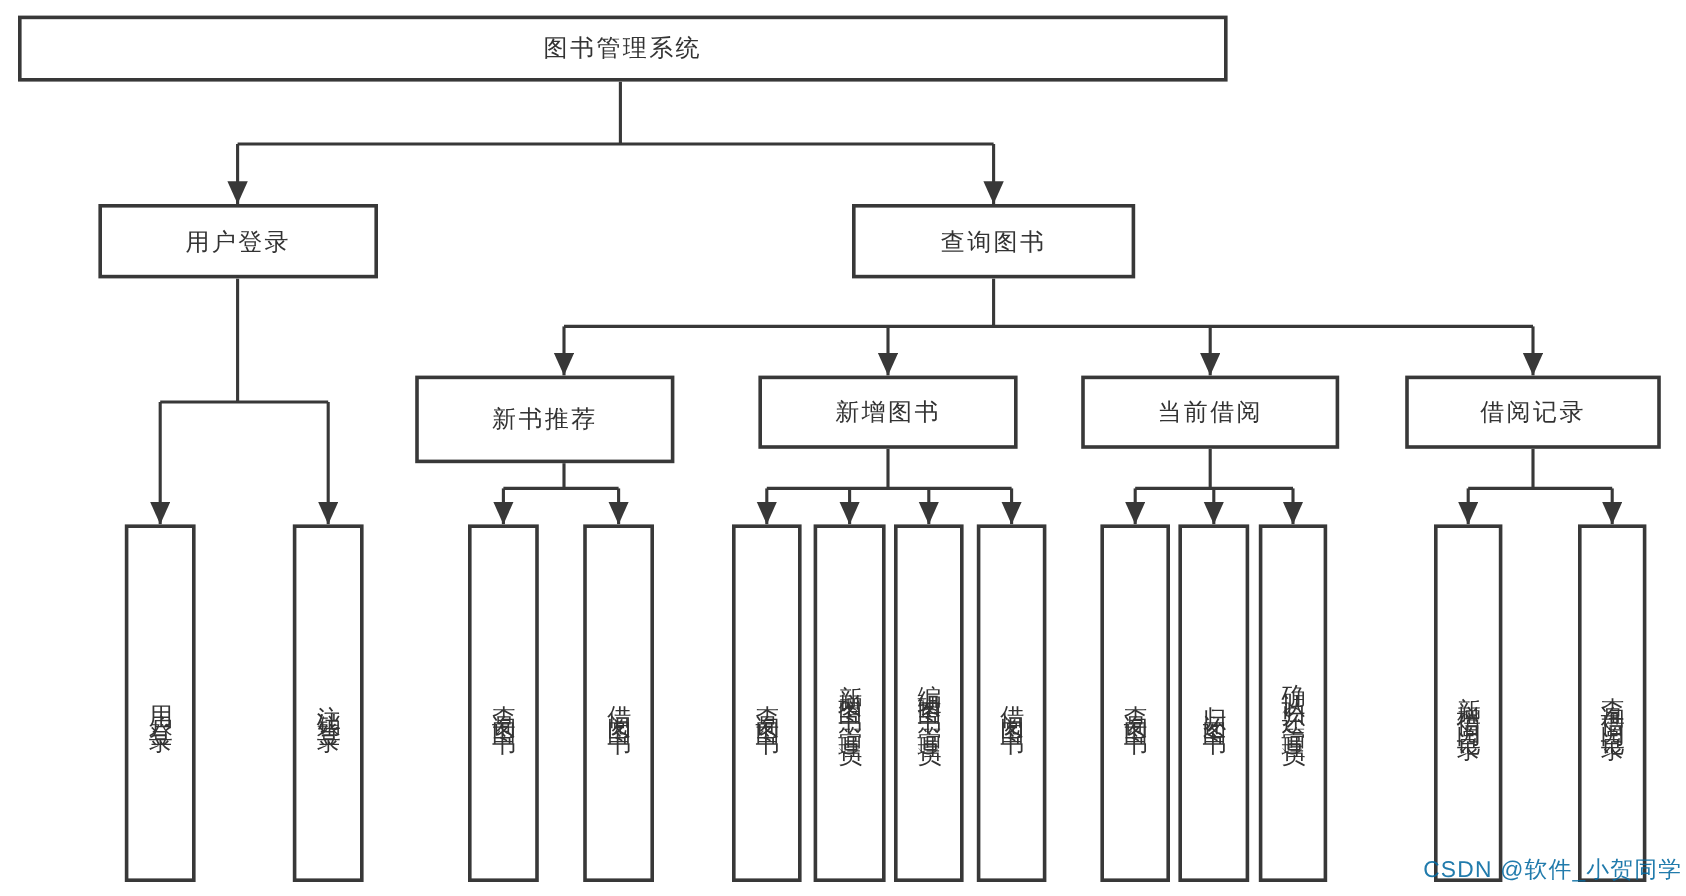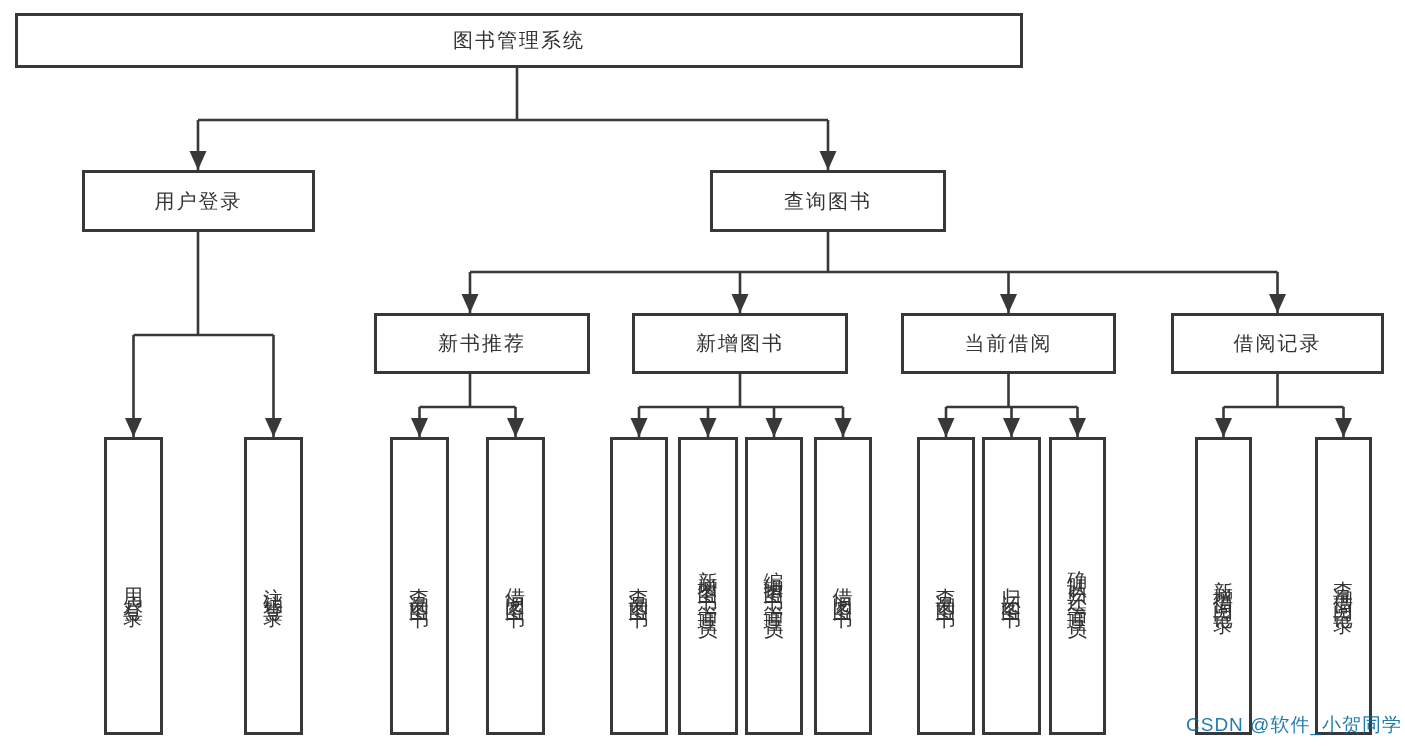--- a/index.html
+++ b/index.html
@@ -99,21 +99,21 @@
     <span>图书管理系统</span>
   </div>
 
   <div class="node h" style="left:82px;top:170px;width:233px;height:62px">
     <span>用户登录</span>
   </div>
   <div class="node h" style="left:710px;top:170px;width:236px;height:62px">
     <span>查询图书</span>
   </div>
 
-  <div class="node h" style="left:374px;top:313px;width:216px;height:61px">
+  <div class="node h" style="left:346px;top:313px;width:216px;height:73px">
     <span>新书推荐</span>
   </div>
   <div class="node h" style="left:632px;top:313px;width:216px;height:61px">
     <span>新增图书</span>
   </div>
   <div class="node h" style="left:1171px;top:313px;width:213px;height:61px">
     <span>借阅记录</span>
   </div>
   <div class="node h" style="left:901px;top:313px;width:215px;height:61px">
     <span>当前借阅</span>

